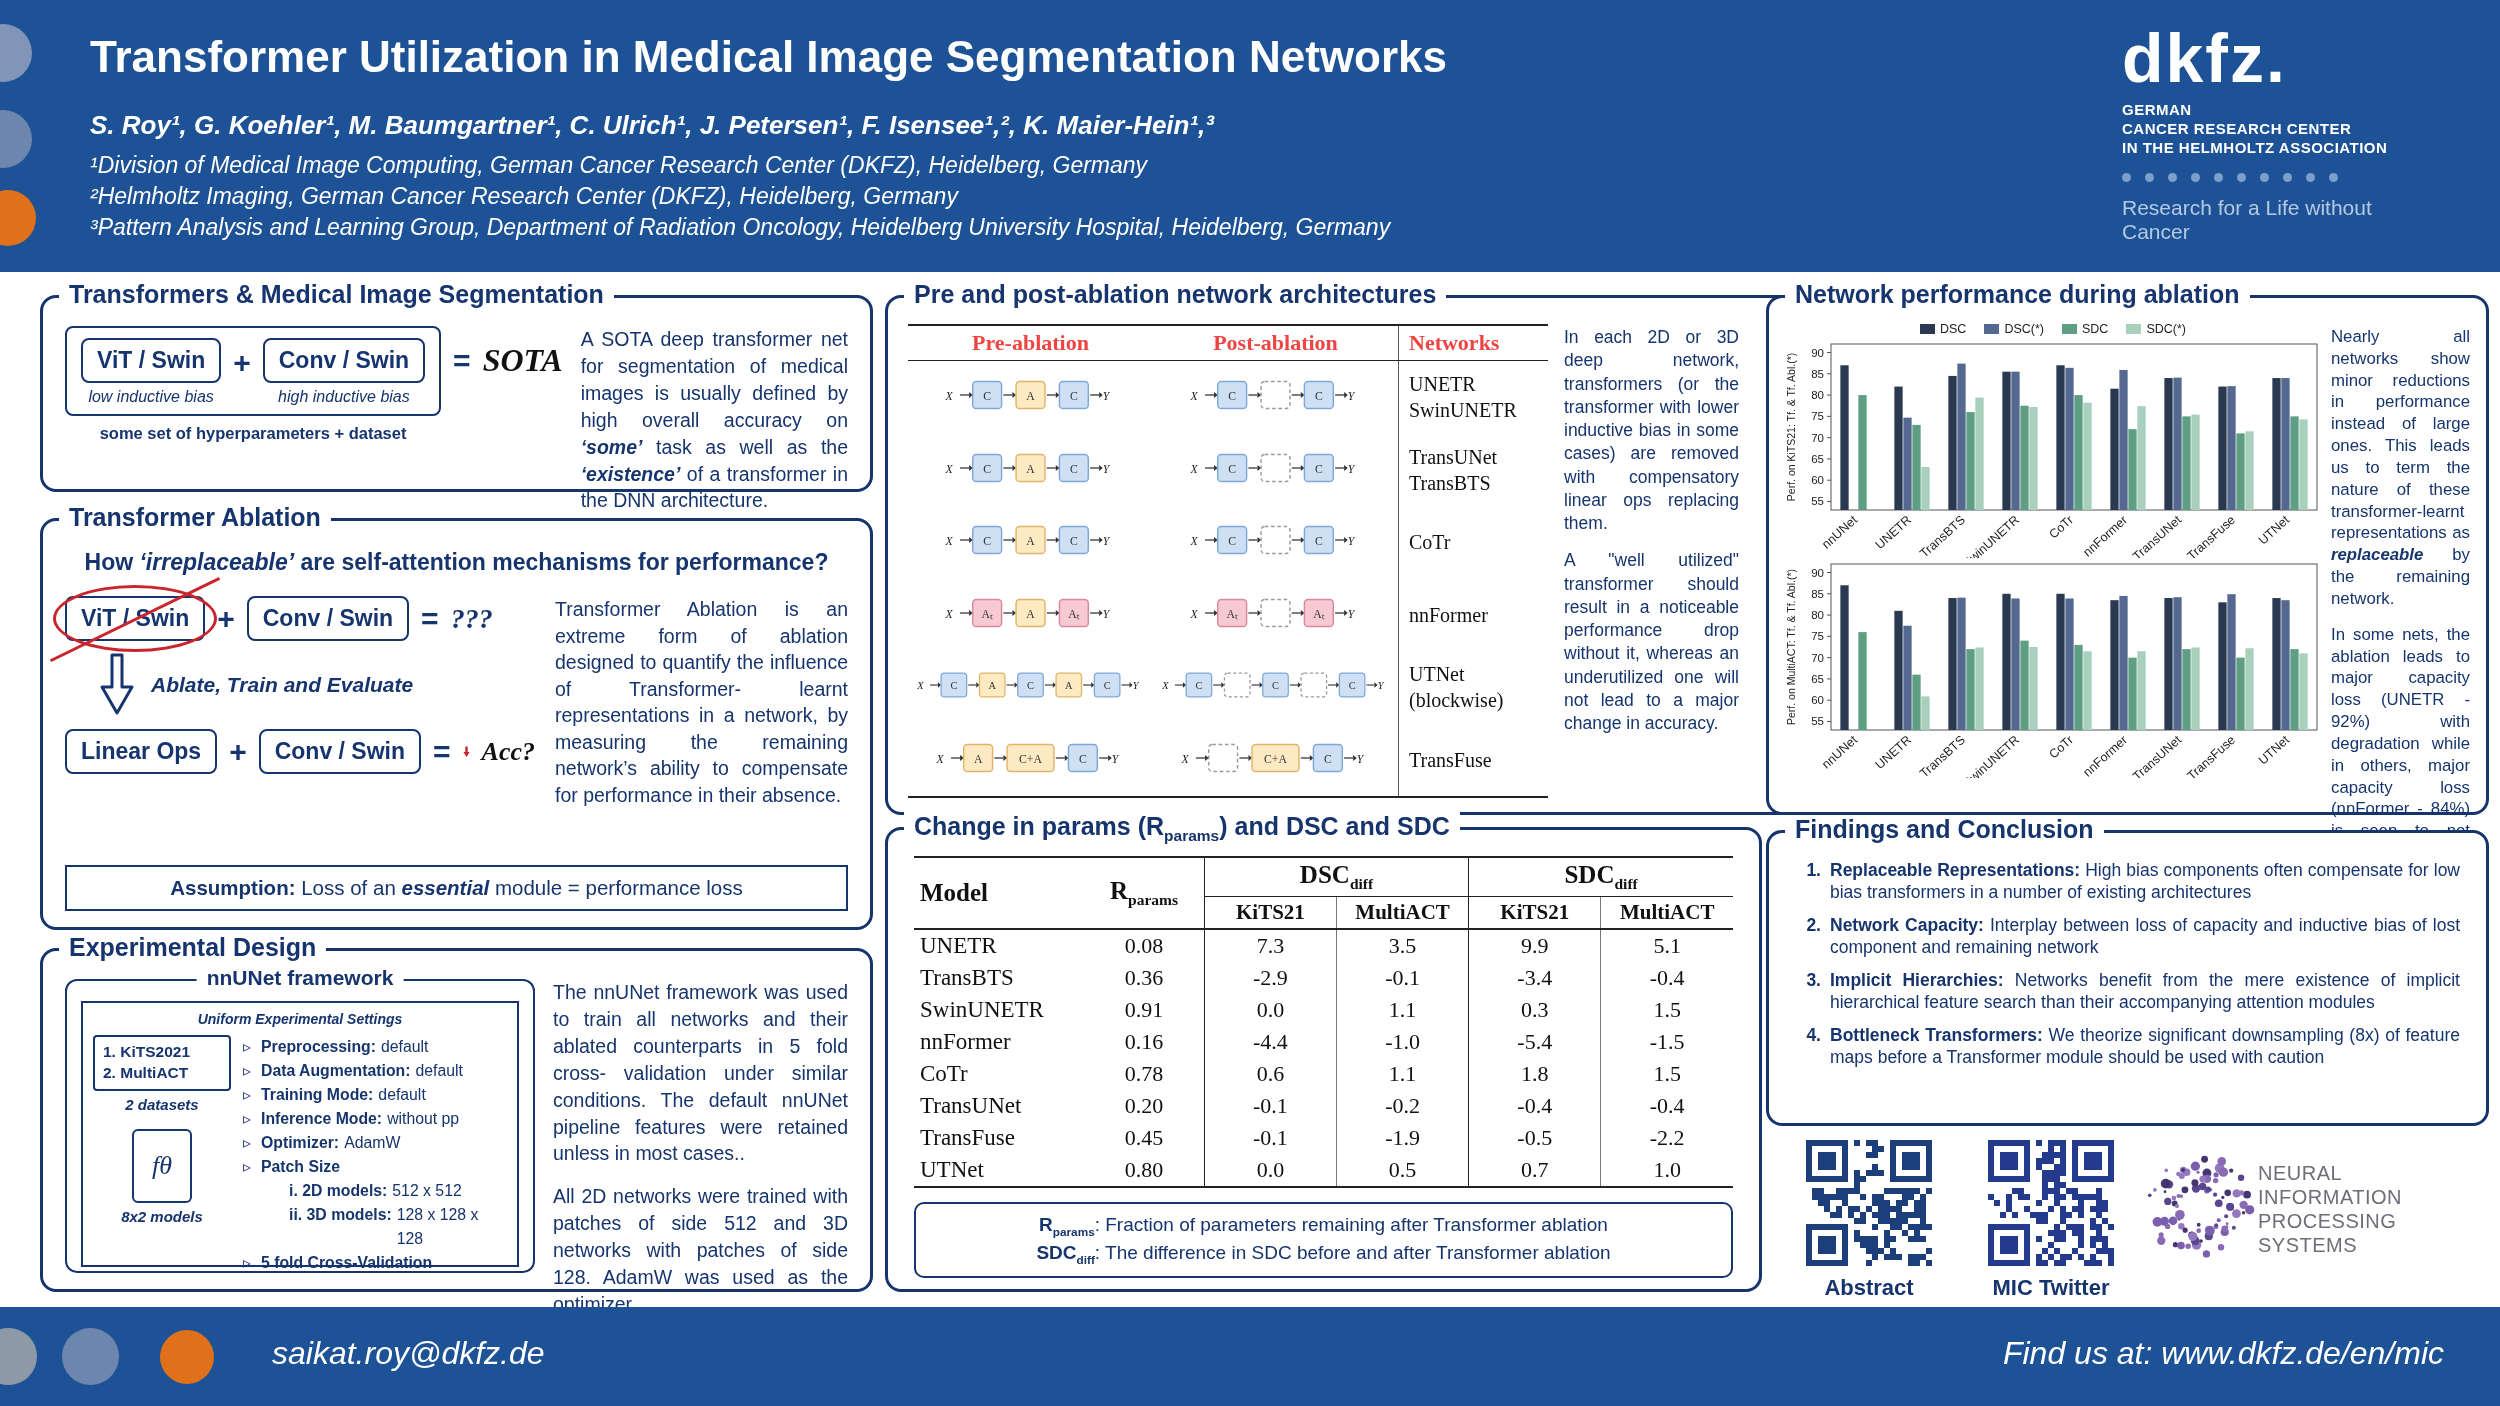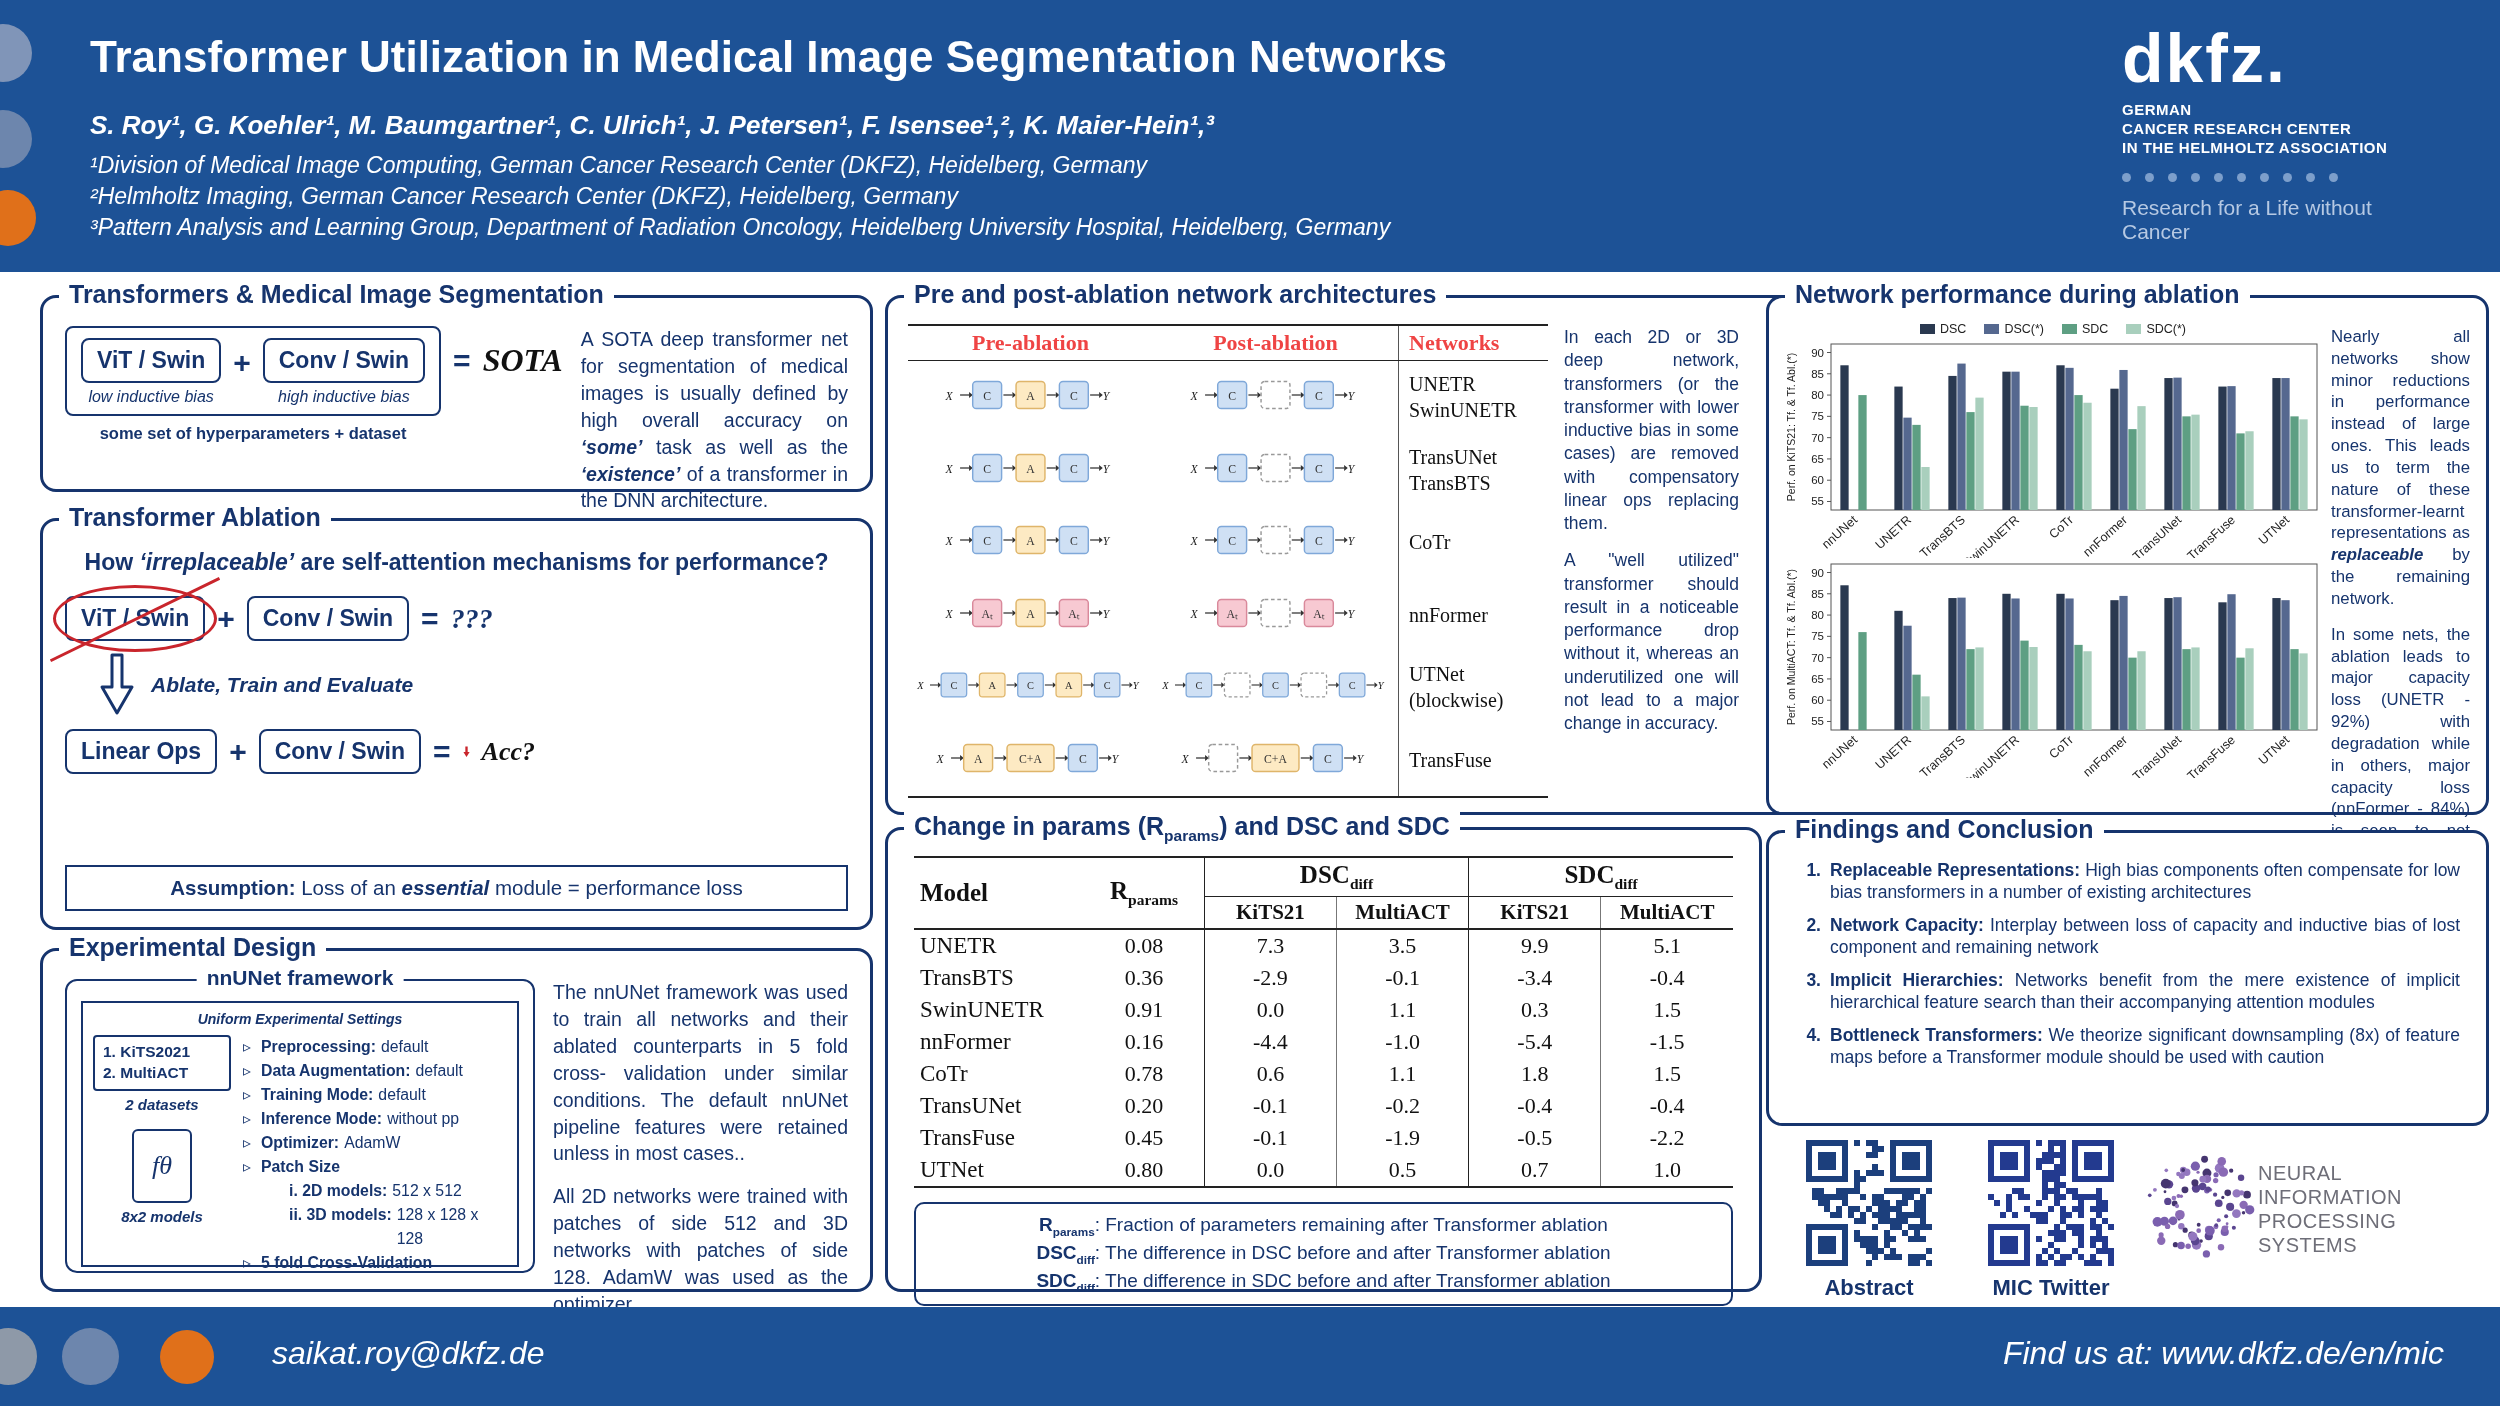--- a/index.html
+++ b/index.html
@@ -268,20 +268,21 @@
             <span class="chip">Linear Ops</span>
             <span class="eq-plus" style="margin-top:0">+</span>
             <span class="chip">Conv / Swin</span>
             <span class="eq-eq" style="margin-top:0">=</span>
             <svg width="18" height="30" viewBox="0 0 18 30">
               <polygon points="6,1 12,1 12,15 17,15 9,28 1,15 6,15" fill="#c9252c"></polygon>
             </svg>
             <span class="acc">Acc?</span>
           </div>
         </div>
+        <div class="abl-body">Transformer Ablation is an extreme form of ablation designed to quantify the influence of Transformer- learnt representations in a network, by measuring the remaining network’s ability to compensate for performance in their absence.</div>
       </div>
       <div class="assumption">
         <span class="assm-b">Assumption:</span><span> Loss of an </span><span class="assm-em">essential</span><span> module = performance loss</span>
       </div>
     </div>
   </div>
 
   <div class="box" id="box-design">
     <div class="box-title">Experimental Design</div>
     <div class="design-content">
@@ -721,21 +722,20 @@
               <td class="num-cell">0.80</td>
               <td class="num-cell groupline">0.0</td>
               <td class="num-cell vline">0.5</td>
               <td class="num-cell groupline">0.7</td>
               <td class="num-cell vline">1.0</td>
             </tr>
           </tbody>
       </table>
       <div class="notes-box">
           <div class="note-line"><span class="note-term">R<sub>params</sub></span><span class="note-rest">: Fraction of parameters remaining after Transformer ablation</span></div>
-          <div class="note-line"><span class="note-term">DSC<sub>diff</sub></span><span class="note-rest">: The difference in DSC before and after Transformer ablation</span></div>
           <div class="note-line"><span class="note-term">SDC<sub>diff</sub></span><span class="note-rest">: The difference in SDC before and after Transformer ablation</span></div>
         </div>
     </div>
   </div>
 
   <div class="box" id="box-perf">
     <div class="box-title">Network performance during ablation</div>
     <div class="perf-content">
       <div class="charts-col">
         <div class="chart-legend">

